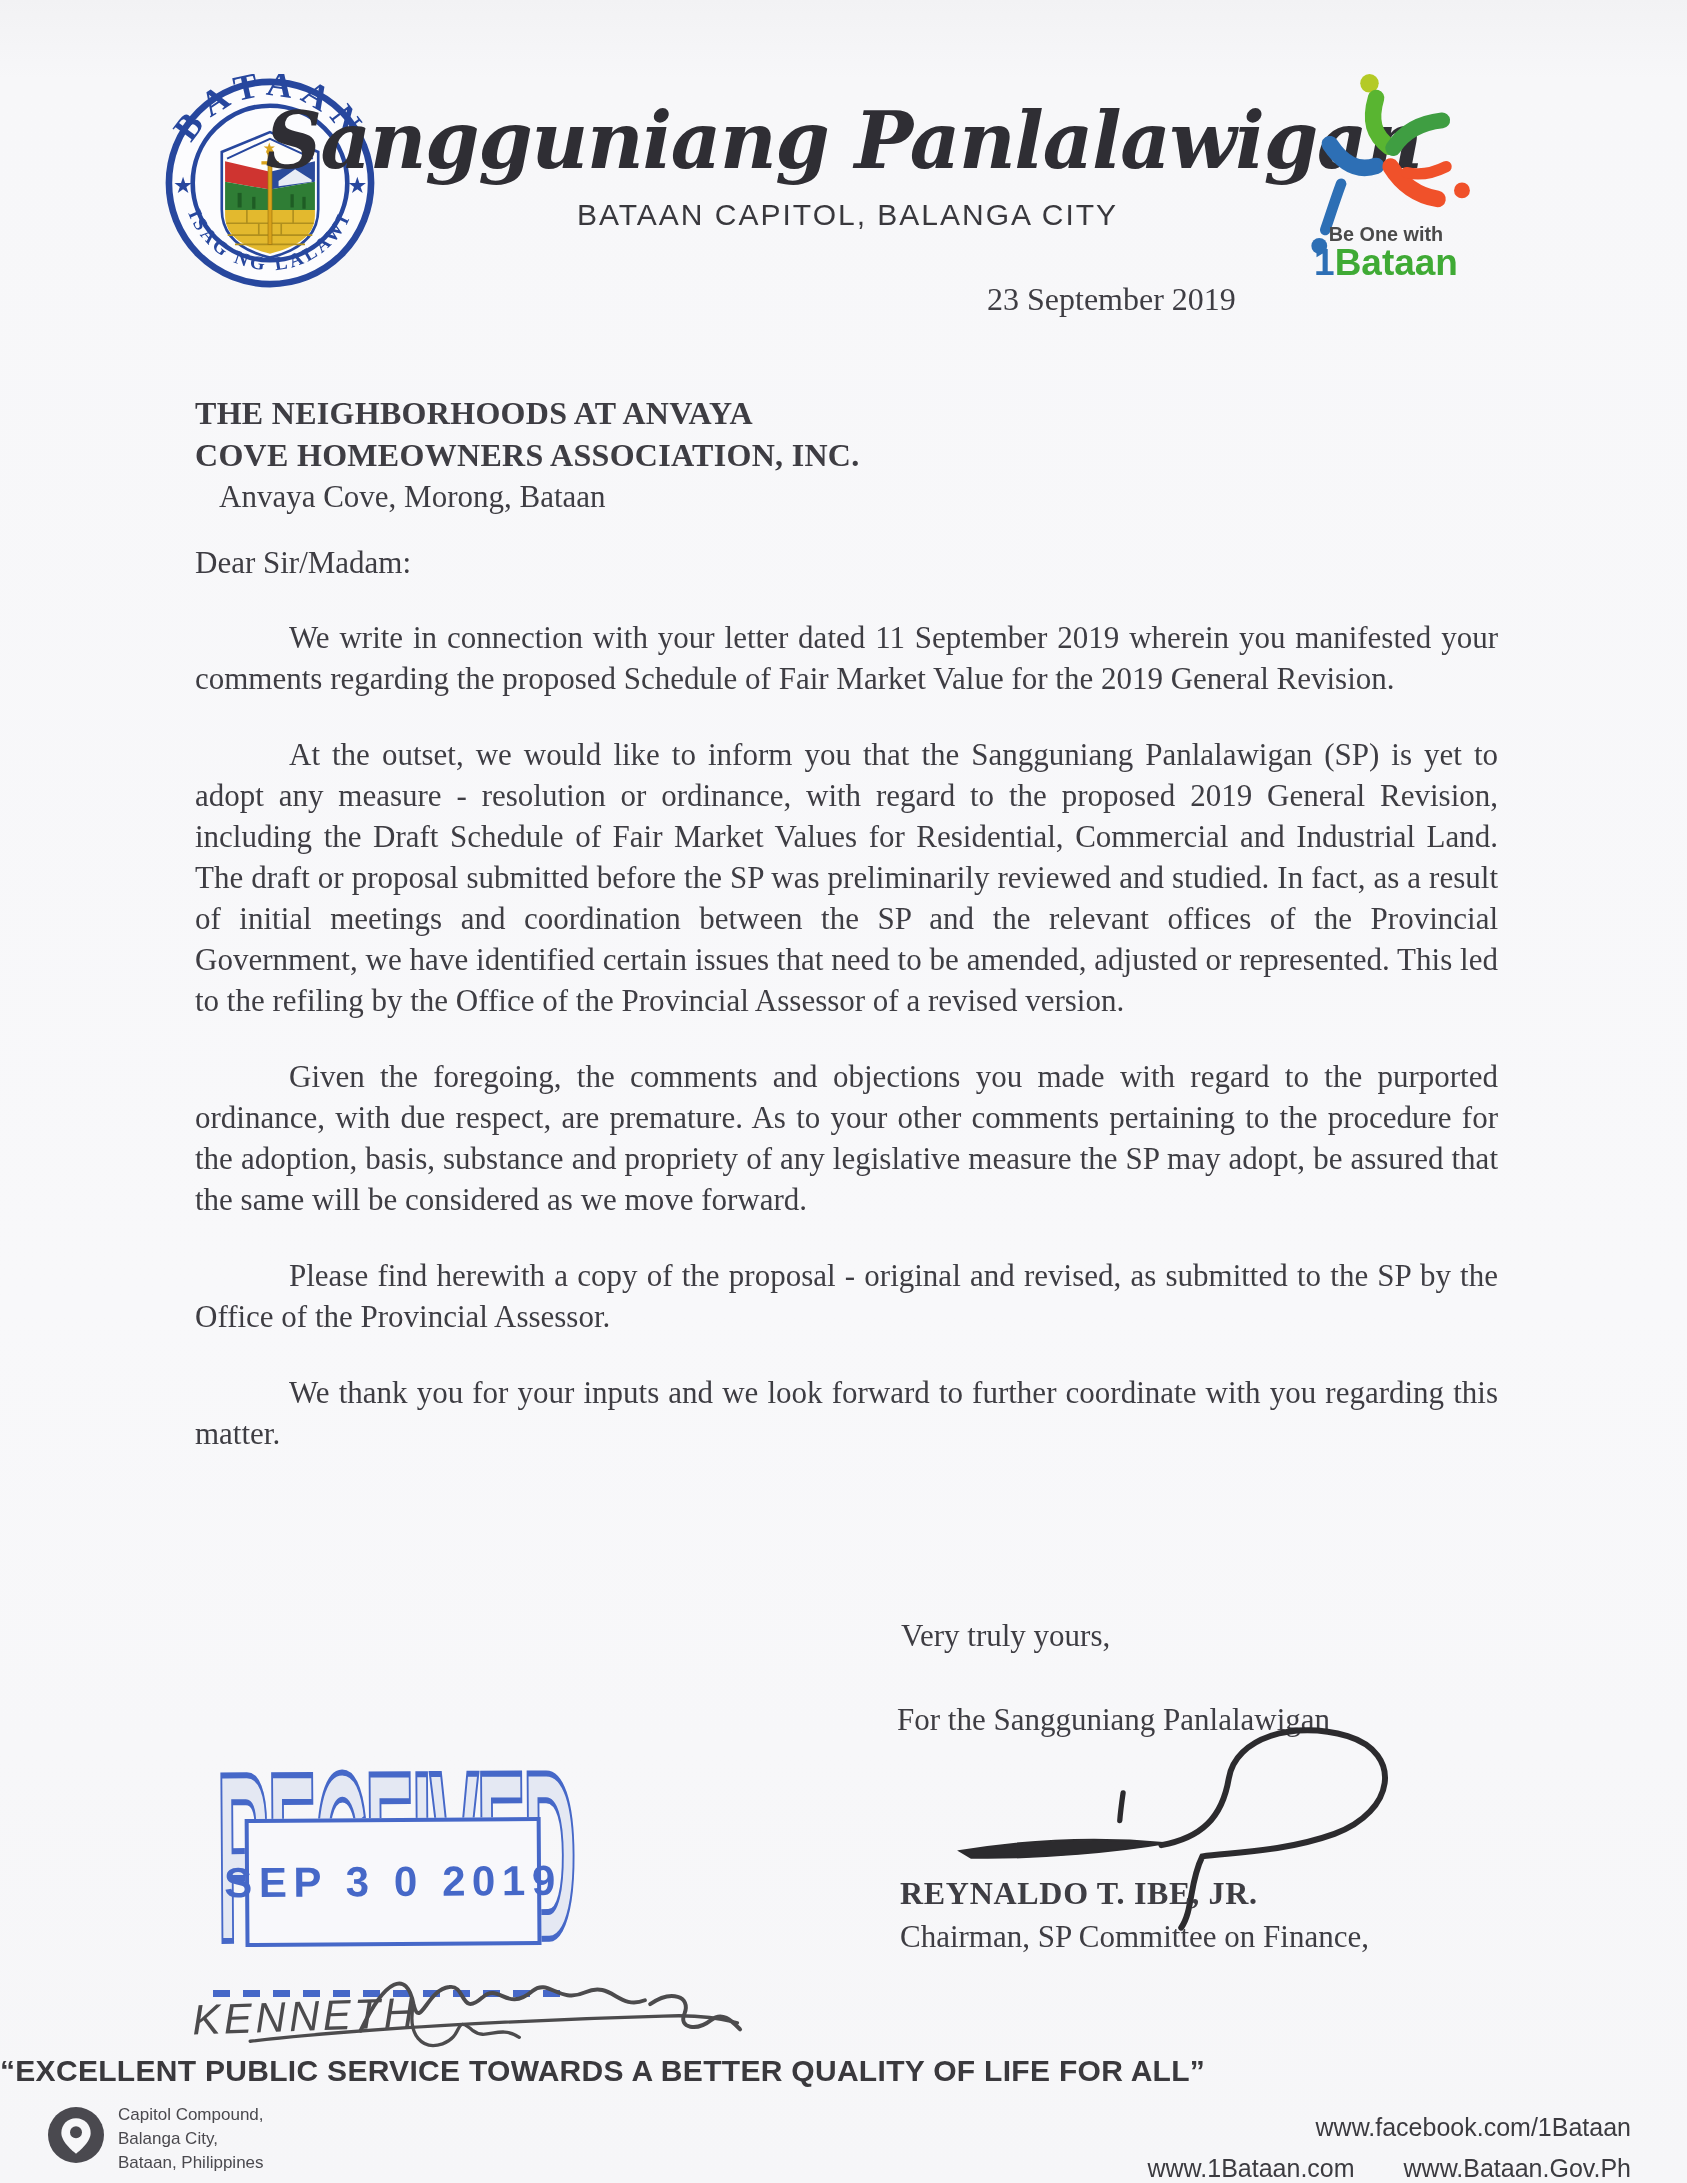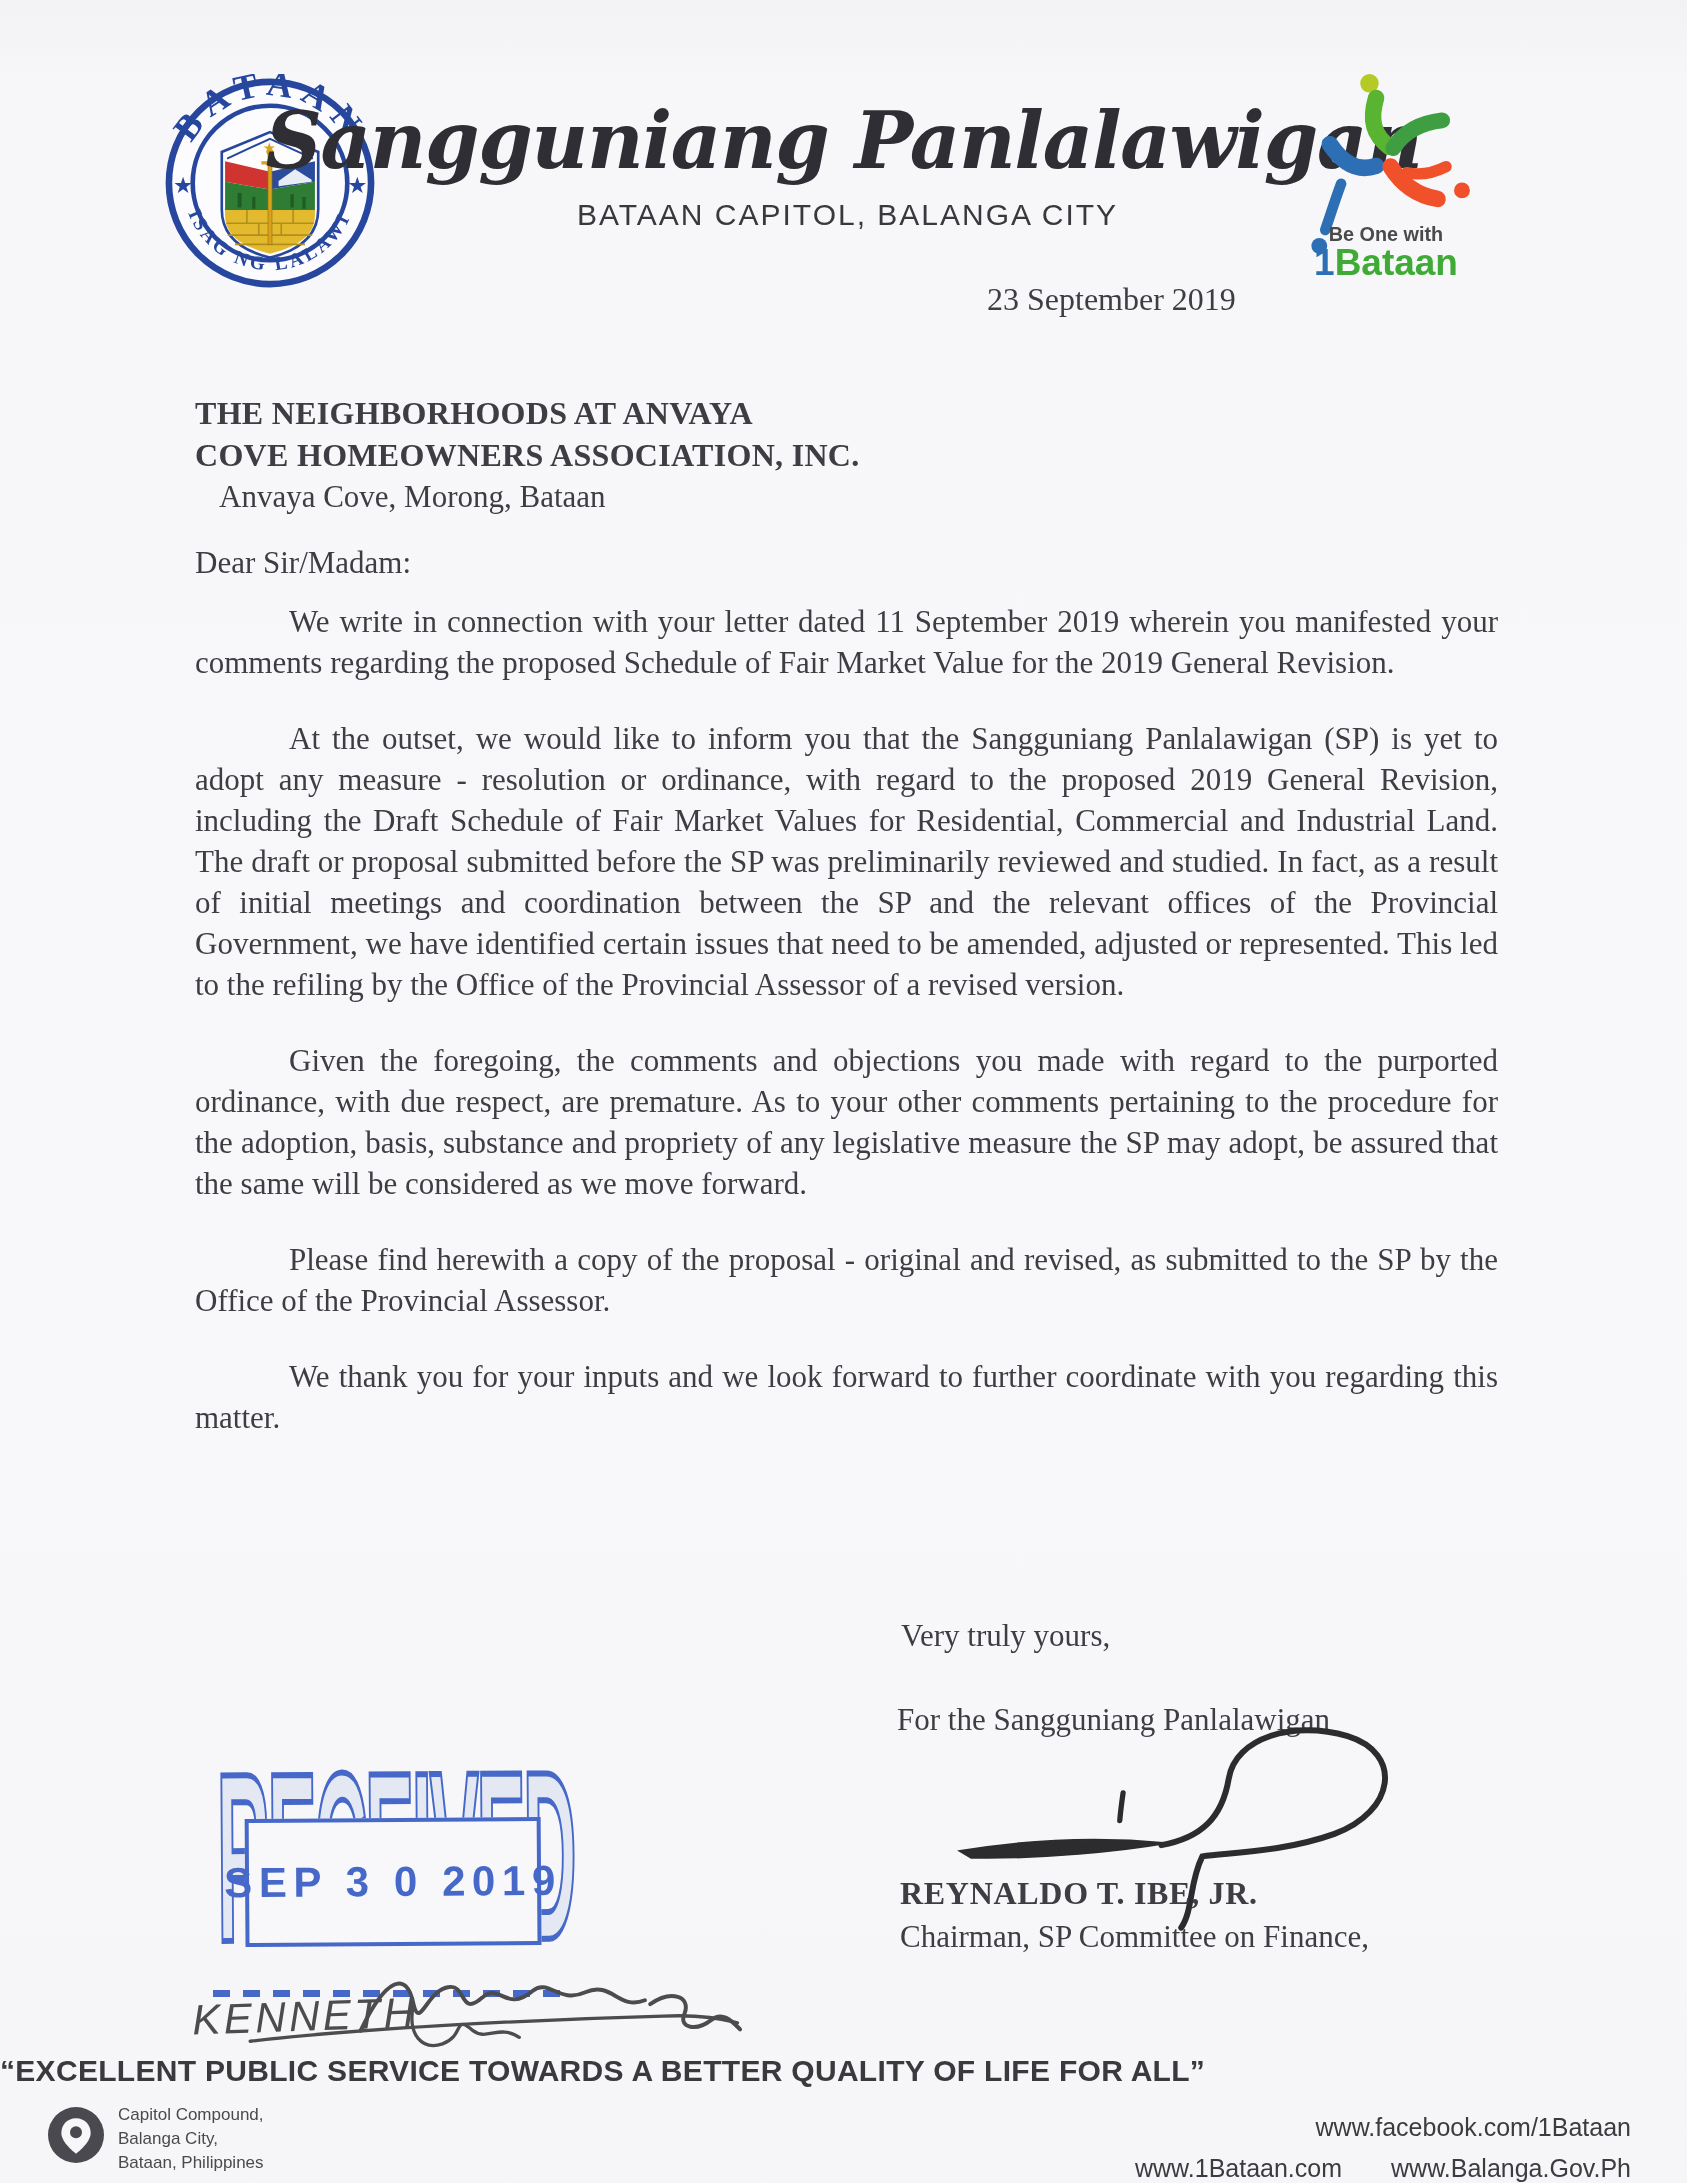--- a/index.html
+++ b/index.html
@@ -22,21 +22,21 @@
     font-family:"Liberation Sans",sans-serif;font-size:30px;letter-spacing:2px;color:#39383d;
   }
   .date-line{left:987px;top:281px;font-size:32px;text-align:right;}
   
   .recipient{left:195px;top:392px;font-size:32px;line-height:42px;}
   .recipient .bold{font-weight:bold;letter-spacing:0.3px;}
   .recipient .plain{font-size:31px;margin-left:24px;}
   .salutation{left:195px;top:545px;font-size:31px;}
   .body-block{left:195px;top:601px;width:1303px;}
   .body-block p{
-    margin:0 0 35px 0;font-size:31px;line-height:41px;
+    margin:16px 0 35px 0;font-size:31px;line-height:41px;
     text-align:justify;text-indent:94px;
   }
   
   .vale{left:901px;top:1618px;font-size:31px;}
   .for-line{left:897px;top:1702px;font-size:31px;}
   .signature-svg{left:923px;top:1715px;}
   .signer-name{left:900px;top:1875px;font-size:32px;font-weight:bold;letter-spacing:0.7px;}
   .signer-title{left:900px;top:1919px;font-size:31px;}
   
   .stamp{left:217px;top:1737px;width:361px;height:268px;transform:rotate(-0.4deg);}
@@ -199,16 +199,16 @@
 
 <div class="abs footer-left">
   <div>Capitol Compound,</div>
   <div>Balanga City,</div>
   <div>Bataan, Philippines</div>
 </div>
 
 <div class="abs footer-right">
   <div>www.facebook.com/1Bataan</div>
   <div>
-    <span>www.1Bataan.com</span><span class="gap"></span><span>www.Balanga.Gov.Ph</span>
+    <span>www.1Bataan.com</span><span class="gap"></span><span>www.Bataan.Gov.Ph</span>
   </div>
 </div>
 
 
 </body></html>

